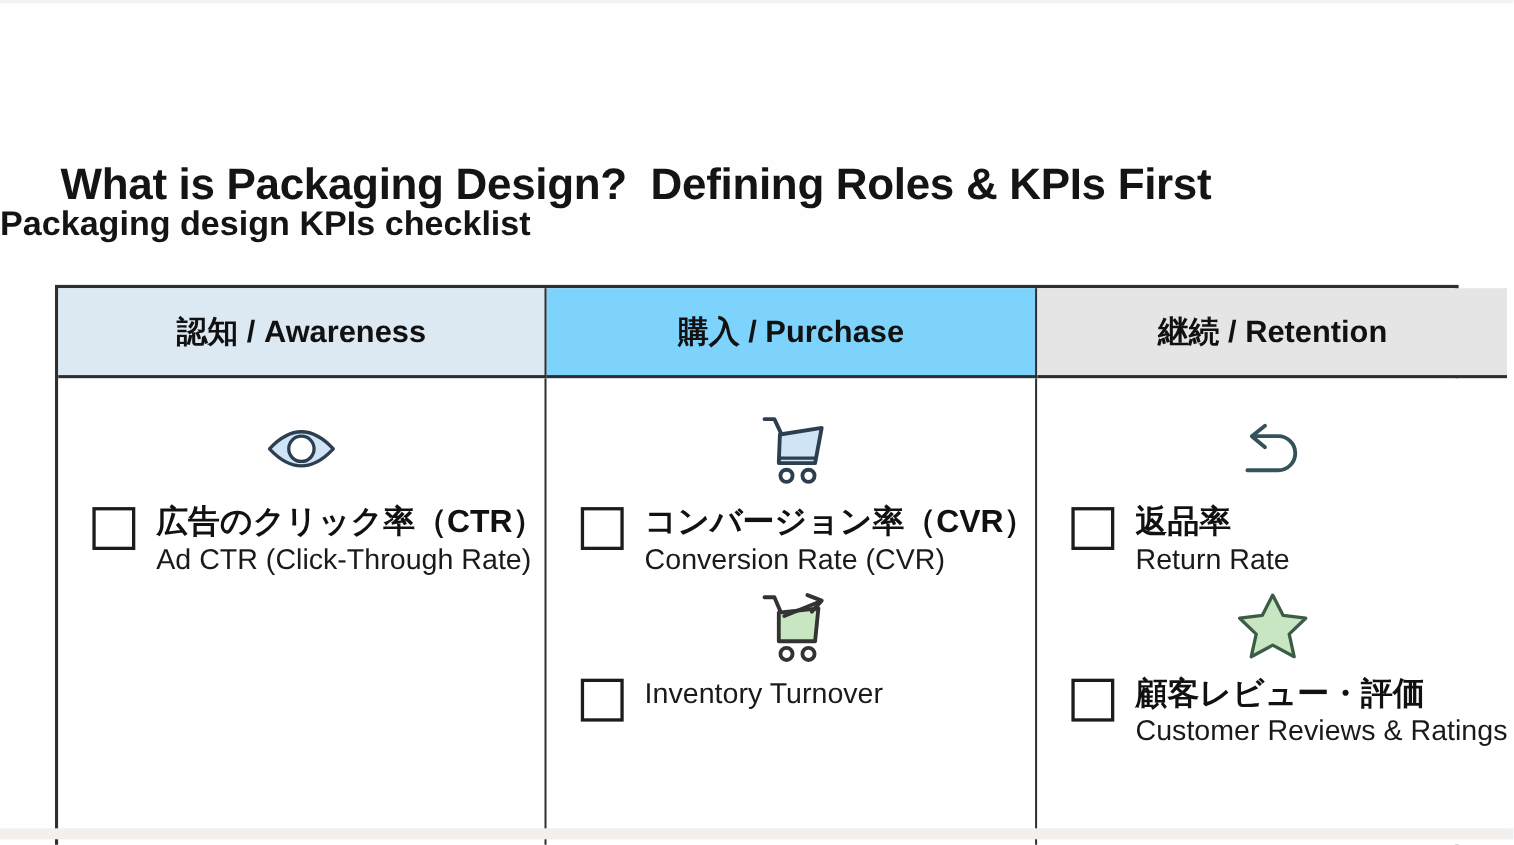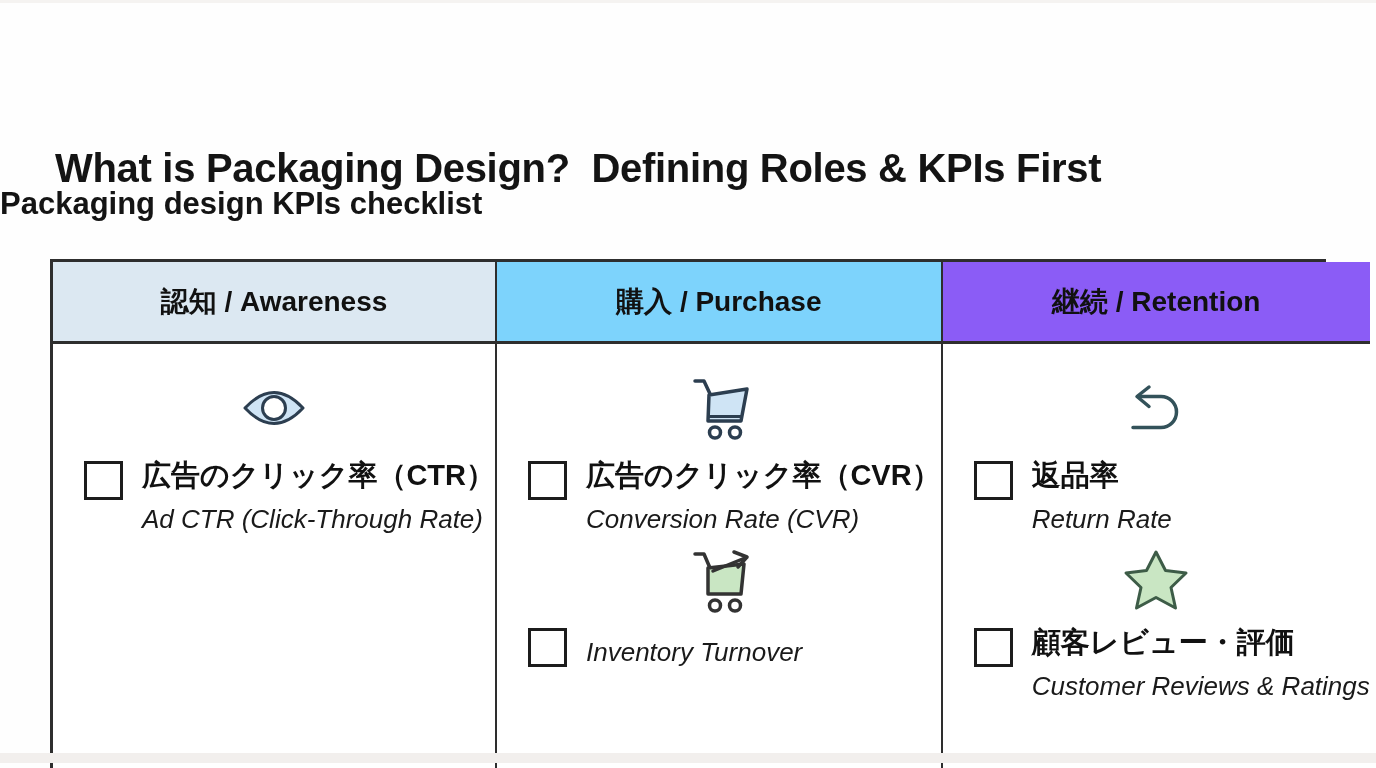--- a/index.html
+++ b/index.html
@@ -40,41 +40,41 @@
   .icon-box { height:64px; display:flex; align-items:center; justify-content:center; margin-top:14px; }
   .icon-box.first { margin-top:32px; }
   .kpi-row { display:flex; align-items:flex-start; gap:19px; padding-left:31px; margin-top:12px; box-sizing:border-box; }
   .kpi-row.first { margin-top:18px; }
   .checkbox {
     width:33px; height:33px; border:3px solid #1c1c1c; background:#ffffff;
     flex:0 0 auto; margin-top:3px; box-sizing:content-box;
   }
   .kpi-labels { display:flex; flex-direction:column; min-width:0; }
   .jp { font-size:29px; font-weight:700; line-height:34px; color:#111; white-space:nowrap; }
-  .en { font-size:26px; font-weight:400; line-height:31px; color:#1a1a1a; margin-top:12px; white-space:nowrap;font-style:italic; }
+  .en { font-size:26px; font-weight:400; line-height:31px; color:#1a1a1a; margin-top:1px; white-space:nowrap; }
 
   .noise-band-top { position:absolute; left:0; top:0; width:100%; height:3px; background:#f5f3f1; }
   .noise-band-bottom { position:absolute; left:0; top:753px; width:100%; height:10px; background:#f2efed; }
 </style>
 </head>
 <body>
 
 <div class="page">
   <div class="noise-band-top"></div>
 
   <div class="page-title">
     <div>What is Packaging Design?  Defining Roles &amp; KPIs First</div>
   </div>
 
   <div class="subtitle">Packaging design KPIs checklist</div>
 
   <div id="kpi-grid">
       <div class="th" style="background: rgb(220, 232, 242);">認知 / Awareness</div>
       <div class="th" style="background: #7dd3fc;">購入 / Purchase</div>
-      <div class="th last" style="background: #8b5cf6;">継続 / Retention</div>
+      <div class="th last" style="background: #e5e5e5;">継続 / Retention</div>
       <div class="td">
         <div class="icon-box first">
           <svg width="66" height="46" viewBox="0 0 66 46">
             <path d="M4 23 Q33 -8 62 23 Q33 54 4 23 Z" fill="#cfe4f5" stroke="#2c3e50" stroke-width="3" stroke-linejoin="round"></path>
             <circle cx="33" cy="23" r="11.5" fill="#fff" stroke="#2c3e50" stroke-width="3"></circle>
           </svg>
         </div>
         <div class="kpi-row first">
           <span class="checkbox"></span>
           <div class="kpi-labels">
@@ -89,21 +89,21 @@
             <path d="M9 5 h9 l7 15" fill="none" stroke="#2c3e50" stroke-width="3.5" stroke-linecap="round" stroke-linejoin="round"></path>
             <path d="M23 19 L61 13 L55 45 L22 45 Z" fill="#cfe4f5" stroke="#2c3e50" stroke-width="3.5" stroke-linejoin="round"></path>
             <path d="M23 40.5 L55 40.5" stroke="#2c3e50" stroke-width="3"></path>
             <circle cx="29" cy="56.5" r="5.5" fill="#fff" stroke="#2c3e50" stroke-width="3.5"></circle>
             <circle cx="49" cy="56.5" r="5.5" fill="#fff" stroke="#2c3e50" stroke-width="3.5"></circle>
           </svg>
         </div>
         <div class="kpi-row first">
           <span class="checkbox"></span>
           <div class="kpi-labels">
-            <div class="jp">広告のクリック率（CVR）</div>
+            <div class="jp">コンバージョン率（CVR）</div>
             <div class="en">Conversion Rate (CVR)</div>
           </div>
         </div>
         <div class="icon-box">
           <svg width="66" height="64" viewBox="0 0 66 64">
             <path d="M9 5 h9 l6 14" fill="none" stroke="#333" stroke-width="3.5" stroke-linecap="round" stroke-linejoin="round"></path>
             <path d="M22 19 L58 15 L55 45 L22 45 Z" fill="#c9e6c3" stroke="#333" stroke-width="3.5" stroke-linejoin="round"></path>
             <path d="M27 22 L59 9" fill="none" stroke="#333" stroke-width="3.5" stroke-linecap="round"></path>
             <path d="M61 8 L48 3 M61 8 L52 18" fill="none" stroke="#333" stroke-width="3.5" stroke-linecap="round" stroke-linejoin="round"></path>
             <circle cx="29" cy="56.5" r="5.5" fill="#fff" stroke="#333" stroke-width="3.5"></circle>

